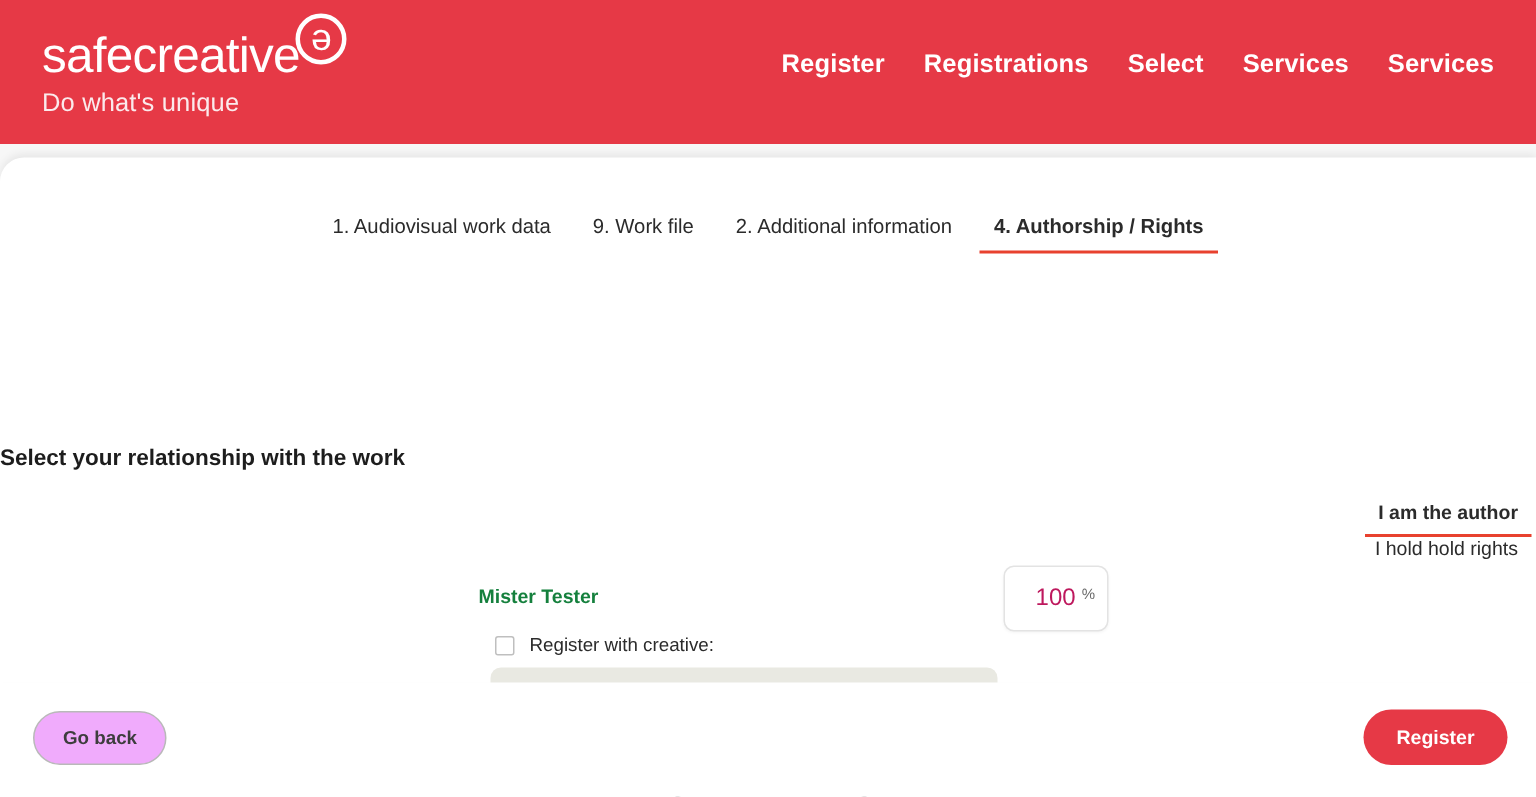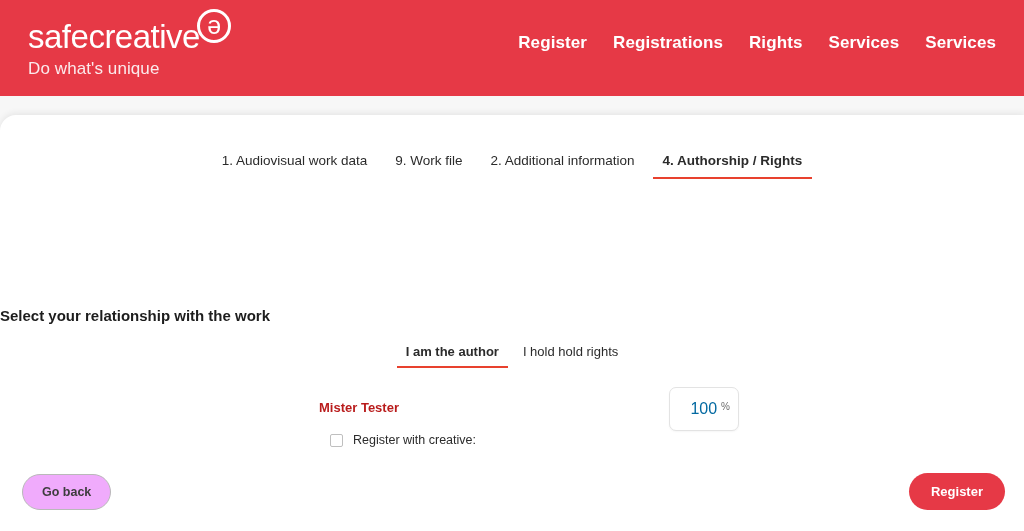--- a/index.html
+++ b/index.html
@@ -60,21 +60,21 @@
     font-size: 17px;
     font-weight: bold;
     cursor: pointer;
     white-space: nowrap;
     letter-spacing: 0.1px;
   }
 
   
   .card {
     position: absolute;
-    left: 0; top: 115px;
+    left: 0; top: 105px;
     width: 1024px; height: 350px;
     background: #ffffff;
     border-top-left-radius: 16px;
     border-top-right-radius: 0px;
     box-shadow: 0 -2px 6px rgba(0,0,0,0.07);
   }
 
   
   .steps {
     position: absolute; top: 38px; left: 0; width: 1024px;
@@ -102,21 +102,21 @@
     position: absolute; top: 192px; left: 0; width: 1024px;
     text-align: left;
     font-size: 15px;
     font-weight: bold;
     color: #1d1d1d;
   }
 
   
   .subtabs {
     position: absolute; top: 229px; left: 0; width: 1024px;
-    display: flex; justify-content: center; align-items: flex-end;
+    display: flex; justify-content: center; align-items: flex-end; flex-direction: column;
   }
   .subtab {
     position: relative;
     font-size: 13px;
     color: #2b2b2b;
     padding: 0 12px 9px 12px;
     cursor: pointer;
     white-space: nowrap;
   }
   .subtab.active { font-weight: bold; }
@@ -135,37 +135,37 @@
     width: 420px;
   }
   .author-row {
     position: relative;
     height: 44px;
   }
   .author-name {
     position: absolute; left: 0; top: 13px;
     font-size: 13px;
     font-weight: bold;
-    color: #b91c1c;
+    color: #15803d;
   }
   .percent-box {
     position: absolute;
     left: 350px; top: 0;
     width: 70px; height: 44px;
     border: 1px solid #e3e3e3;
     border-radius: 7px;
     background: #ffffff;
     box-shadow: 0 1px 2px rgba(0,0,0,0.04);
     display: flex; align-items: center; justify-content: flex-end;
     padding-right: 8px;
     cursor: text;
   }
   .percent-value {
     font-size: 16px;
-    color: #0369a1;
+    color: #be185d;
   }
   .percent-sign {
     font-size: 10px;
     color: #6b6b6b;
     margin-left: 4px;
     align-self: flex-start;
     margin-top: 13px;
   }
 
   .pseudo-row {
@@ -256,21 +256,21 @@
       <div class="logo-main">
         <span class="logo-safe">safe</span><span class="logo-creative">creative</span>
         <span class="logo-mark">ǝ</span>
       </div>
       <div class="logo-tag">Do what's unique</div>
     </div>
 
     <div class="nav">
       <div class="nav-item">Register</div>
       <div class="nav-item">Registrations</div>
-      <div class="nav-item">Rights</div>
+      <div class="nav-item">Select</div>
       <div class="nav-item">Services</div>
       <div class="nav-item">Services</div>
     </div>
   </div>
 
   <div class="card">
 
     <div class="steps">
       <div class="step">1. Audiovisual work data</div>
       <div class="step">9. Work file</div>

